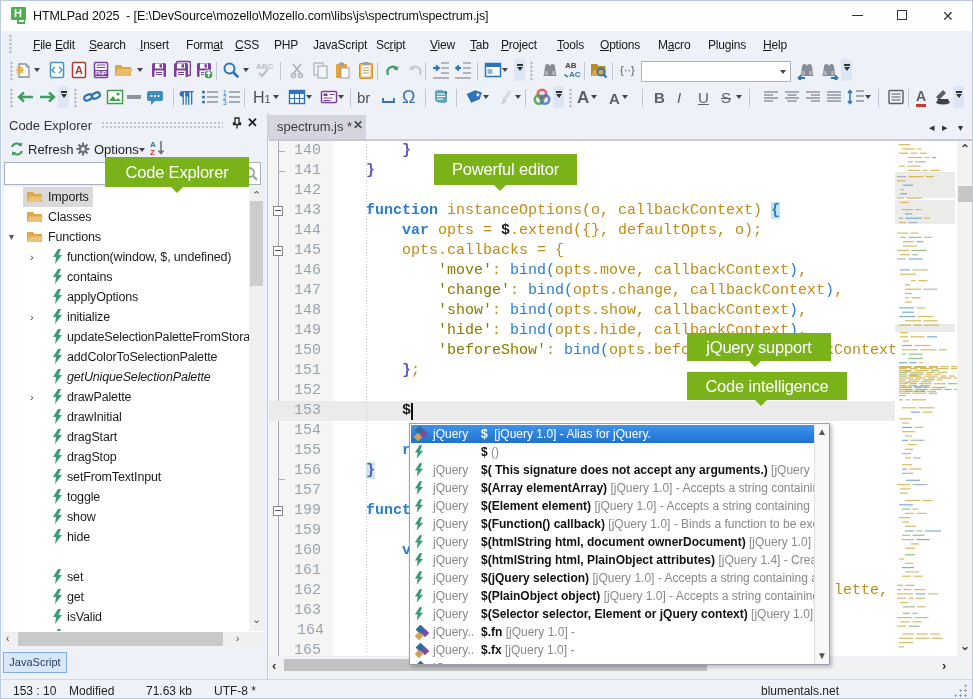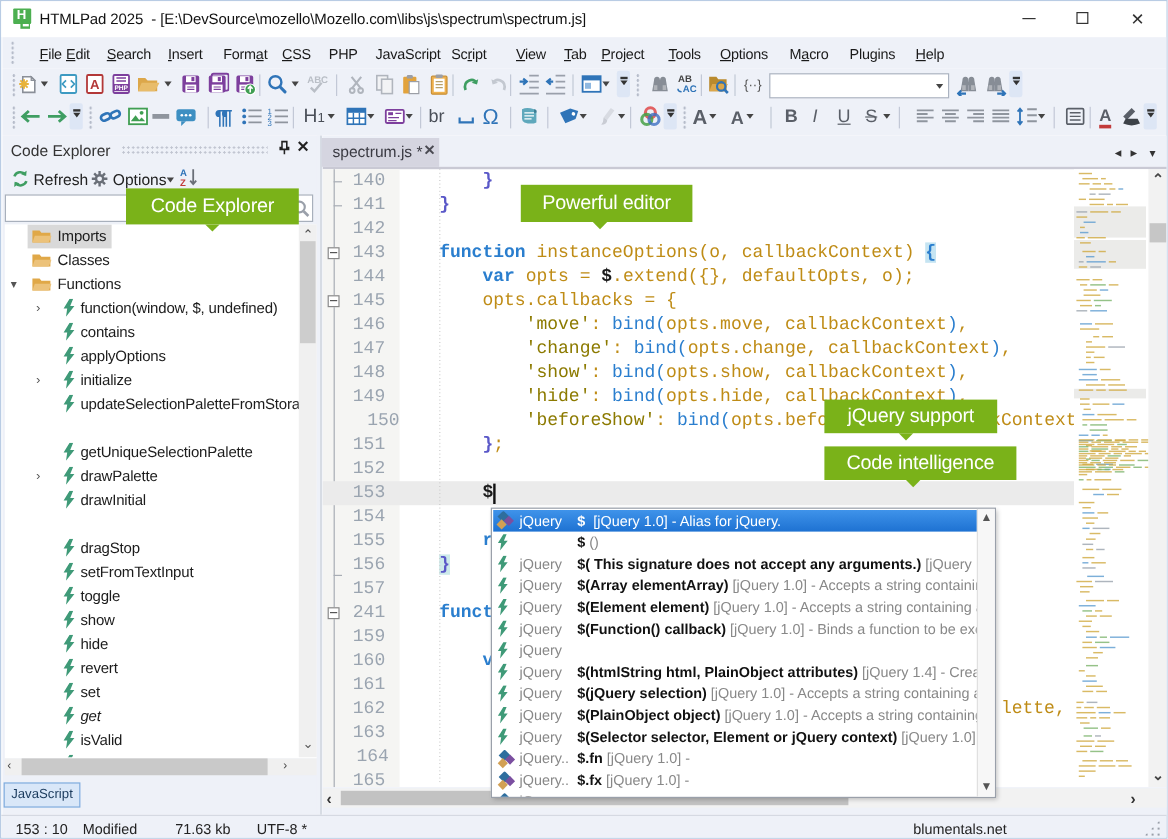--- a/index.html
+++ b/index.html
@@ -554,45 +554,61 @@
       <span class="lbl" style="left:63px;">initialize</span>
     </div>
     <div class="trow" style="top:140px;">
       <div class="abs" style="left:48px;top:2px;">
         <svg width="11" height="15" viewBox="0 0 11 15">
           <path d="M6 0 L1 8 h3 L3 15 L10 6 H6.5 L9 0 z" fill="#3f9a78"></path>
         </svg>
       </div>
       <span class="lbl" style="left:63px;">updateSelectionPaletteFromStorag</span>
     </div>
+    <div class="trow" style="top:160px;">
+      <div class="abs" style="left:48px;top:2px;">
+        <svg width="11" height="15" viewBox="0 0 11 15">
+          <path d="M6 0 L1 8 h3 L3 15 L10 6 H6.5 L9 0 z" fill="#3f9a78"></path>
+        </svg>
+      </div>
+      <span class="lbl" style="left:63px;">addColorToSelectionPalette</span>
+    </div>
     <div class="trow" style="top:180px;">
       <div class="abs" style="left:48px;top:2px;">
         <svg width="11" height="15" viewBox="0 0 11 15">
           <path d="M6 0 L1 8 h3 L3 15 L10 6 H6.5 L9 0 z" fill="#3f9a78"></path>
         </svg>
       </div>
-      <span class="lbl" style="left:63px;">getUniqueSelectionPalette</span>
+      <span class="lbl" style="left:63px;font-style:italic;">getUniqueSelectionPalette</span>
     </div>
     <div class="trow" style="top:200px;">
       <span class="chev" style="left:26px;top:4px;font-size:11px;">›</span>
       <div class="abs" style="left:48px;top:2px;">
         <svg width="11" height="15" viewBox="0 0 11 15">
           <path d="M6 0 L1 8 h3 L3 15 L10 6 H6.5 L9 0 z" fill="#3f9a78"></path>
         </svg>
       </div>
       <span class="lbl" style="left:63px;">drawPalette</span>
     </div>
     <div class="trow" style="top:220px;text-align:right;">
       <div class="abs" style="left:48px;top:2px;">
         <svg width="11" height="15" viewBox="0 0 11 15">
           <path d="M6 0 L1 8 h3 L3 15 L10 6 H6.5 L9 0 z" fill="#3f9a78"></path>
         </svg>
       </div>
       <span class="lbl" style="left:63px;">drawInitial</span>
     </div>
+    <div class="trow" style="top:240px;">
+      <div class="abs" style="left:48px;top:2px;">
+        <svg width="11" height="15" viewBox="0 0 11 15">
+          <path d="M6 0 L1 8 h3 L3 15 L10 6 H6.5 L9 0 z" fill="#3f9a78"></path>
+        </svg>
+      </div>
+      <span class="lbl" style="left:63px;">dragStart</span>
+    </div>
     <div class="trow" style="top:280px;">
       <div class="abs" style="left:48px;top:2px;">
         <svg width="11" height="15" viewBox="0 0 11 15">
           <path d="M6 0 L1 8 h3 L3 15 L10 6 H6.5 L9 0 z" fill="#3f9a78"></path>
         </svg>
       </div>
       <span class="lbl" style="left:63px;">setFromTextInput</span>
     </div>
     <div class="trow" style="top:260px;">
       <div class="abs" style="left:48px;top:2px;">
@@ -619,43 +635,35 @@
       <span class="lbl" style="left:63px;">show</span>
     </div>
     <div class="trow" style="top:340px;">
       <div class="abs" style="left:48px;top:2px;">
         <svg width="11" height="15" viewBox="0 0 11 15">
           <path d="M6 0 L1 8 h3 L3 15 L10 6 H6.5 L9 0 z" fill="#3f9a78"></path>
         </svg>
       </div>
       <span class="lbl" style="left:63px;">hide</span>
     </div>
-    <div class="trow" style="top:360px;">
-      <div class="abs" style="left:48px;top:2px;">
-        <svg width="11" height="15" viewBox="0 0 11 15">
-          <path d="M6 0 L1 8 h3 L3 15 L10 6 H6.5 L9 0 z" fill="#3f9a78"></path>
-        </svg>
-      </div>
-      <span class="lbl" style="left:63px;">revert</span>
-    </div>
     <div class="trow" style="top:380px;">
       <div class="abs" style="left:48px;top:2px;">
         <svg width="11" height="15" viewBox="0 0 11 15">
           <path d="M6 0 L1 8 h3 L3 15 L10 6 H6.5 L9 0 z" fill="#3f9a78"></path>
         </svg>
       </div>
       <span class="lbl" style="left:63px;">set</span>
     </div>
     <div class="trow" style="top:400px;">
       <div class="abs" style="left:48px;top:2px;">
         <svg width="11" height="15" viewBox="0 0 11 15">
           <path d="M6 0 L1 8 h3 L3 15 L10 6 H6.5 L9 0 z" fill="#3f9a78"></path>
         </svg>
       </div>
-      <span class="lbl" style="left:63px;font-style:italic;">get</span>
+      <span class="lbl" style="left:63px;">get</span>
     </div>
     <div class="trow" style="top:420px;">
       <div class="abs" style="left:48px;top:2px;">
         <svg width="11" height="15" viewBox="0 0 11 15">
           <path d="M6 0 L1 8 h3 L3 15 L10 6 H6.5 L9 0 z" fill="#3f9a78"></path>
         </svg>
       </div>
       <span class="lbl" style="left:63px;">isValid</span>
     </div>
     <div class="trow" style="top:440px;">
@@ -704,34 +712,34 @@
     <div class="lnum" style="top:100px;left:0px;">145</div>
     <div class="codeline" style="top:100px;left:97px;">    opts.callbacks = {</div>
     <div class="lnum" style="top:120px;left:0px;">146</div>
     <div class="codeline" style="top:120px;left:97px;">        <span class="st">'move'</span>: <span class="bl">bind(</span>opts.move, callbackContext<span class="bl">)</span>,</div>
     <div class="lnum" style="top:140px;left:0px;">147</div>
     <div class="codeline" style="top:140px;left:97px;">        <span class="st">'change'</span>: <span class="bl">bind(</span>opts.change, callbackContext<span class="bl">)</span>,</div>
     <div class="lnum" style="top:160px;left:0px;">148</div>
     <div class="codeline" style="top:160px;left:97px;">        <span class="st">'show'</span>: <span class="bl">bind(</span>opts.show, callbackContext<span class="bl">)</span>,</div>
     <div class="lnum" style="top:180px;left:0px;">149</div>
     <div class="codeline" style="top:180px;left:97px;">        <span class="st">'hide'</span>: <span class="bl">bind(</span>opts.hide, callbackContext<span class="bl">)</span>,</div>
-    <div class="lnum" style="top:200px;left:0px;margin-left:12px;">150</div>
+    <div class="lnum" style="top:200px;left:0px;">150</div>
     <div class="codeline" style="top:200px;left:97px;">        <span class="st">'beforeShow'</span>: <span class="bl">bind(</span>opts.beforeShow, callbackContext,</div>
     <div class="lnum" style="top:220px;left:0px;">151</div>
     <div class="codeline" style="top:220px;left:97px;">    <span class="br">}</span>;</div>
     <div class="lnum" style="top:240px;left:0px;">152</div>
     <div class="lnum" style="top:260px;left:0px;">153</div>
     <div class="codeline" style="top:260px;left:97px;">    <span class="dk">$</span></div>
     <div class="lnum" style="top:280px;left:0px;">154</div>
     <div class="lnum" style="top:300px;left:0px;">155</div>
     <div class="codeline" style="top:300px;left:97px;">    <span class="kw">return</span> opts;</div>
     <div class="lnum" style="top:320px;left:0px;">156</div>
     <div class="codeline" style="top:320px;left:97px;"><span style="background:#cdeaea;" class="br">}</span></div>
     <div class="lnum" style="top:340px;left:0px;">157</div>
-    <div class="lnum" style="top:360px;left:0px;">241</div>
+    <div class="lnum" style="top:360px;left:0px;">199</div>
     <div class="codeline" style="top:360px;left:97px;"><span class="kw">function</span> initialize()</div>
     <div class="lnum" style="top:380px;left:0px;">159</div>
     <div class="lnum" style="top:400px;left:0px;">160</div>
     <div class="codeline" style="top:400px;left:97px;">    <span class="kw">var</span></div>
     <div class="lnum" style="top:420px;left:0px;">161</div>
     <div class="lnum" style="top:440px;left:0px;">162</div>
     <div class="codeline" style="top:440px;left:97px;">                                                    lette,</div>
     <div class="lnum" style="top:460px;left:0px;">163</div>
     <div class="lnum" style="top:480px;left:0px;padding-left:28px;">164</div>
     <div class="lnum" style="top:500px;left:0px;">165</div>
@@ -1065,20 +1073,21 @@
       <span class="plbl">jQuery</span>
       <span class="ptxt"><b>$(Function() callback)</b> <span class="pg">[jQuery 1.0] - Binds a function to be exec</span></span>
     </div>
     <div class="prow" style="top:109px;">
       <div class="abs" style="left:3px;top:2px;">
         <svg width="10" height="14" viewBox="0 0 11 15">
           <path d="M6 0 L1 8 h3 L3 15 L10 6 H6.5 L9 0 z" fill="#3f9a78"></path>
         </svg>
       </div>
       <span class="plbl">jQuery</span>
+      <span class="ptxt"><b>$(htmlString html, document ownerDocument)</b> <span class="pg">[jQuery 1.0]</span></span>
     </div>
     <div class="prow" style="top:127px;">
       <div class="abs" style="left:3px;top:2px;">
         <svg width="10" height="14" viewBox="0 0 11 15">
           <path d="M6 0 L1 8 h3 L3 15 L10 6 H6.5 L9 0 z" fill="#3f9a78"></path>
         </svg>
       </div>
       <span class="plbl">jQuery</span>
       <span class="ptxt"><b>$(htmlString html, PlainObject attributes)</b> <span class="pg">[jQuery 1.4] - Crea</span></span>
     </div>

